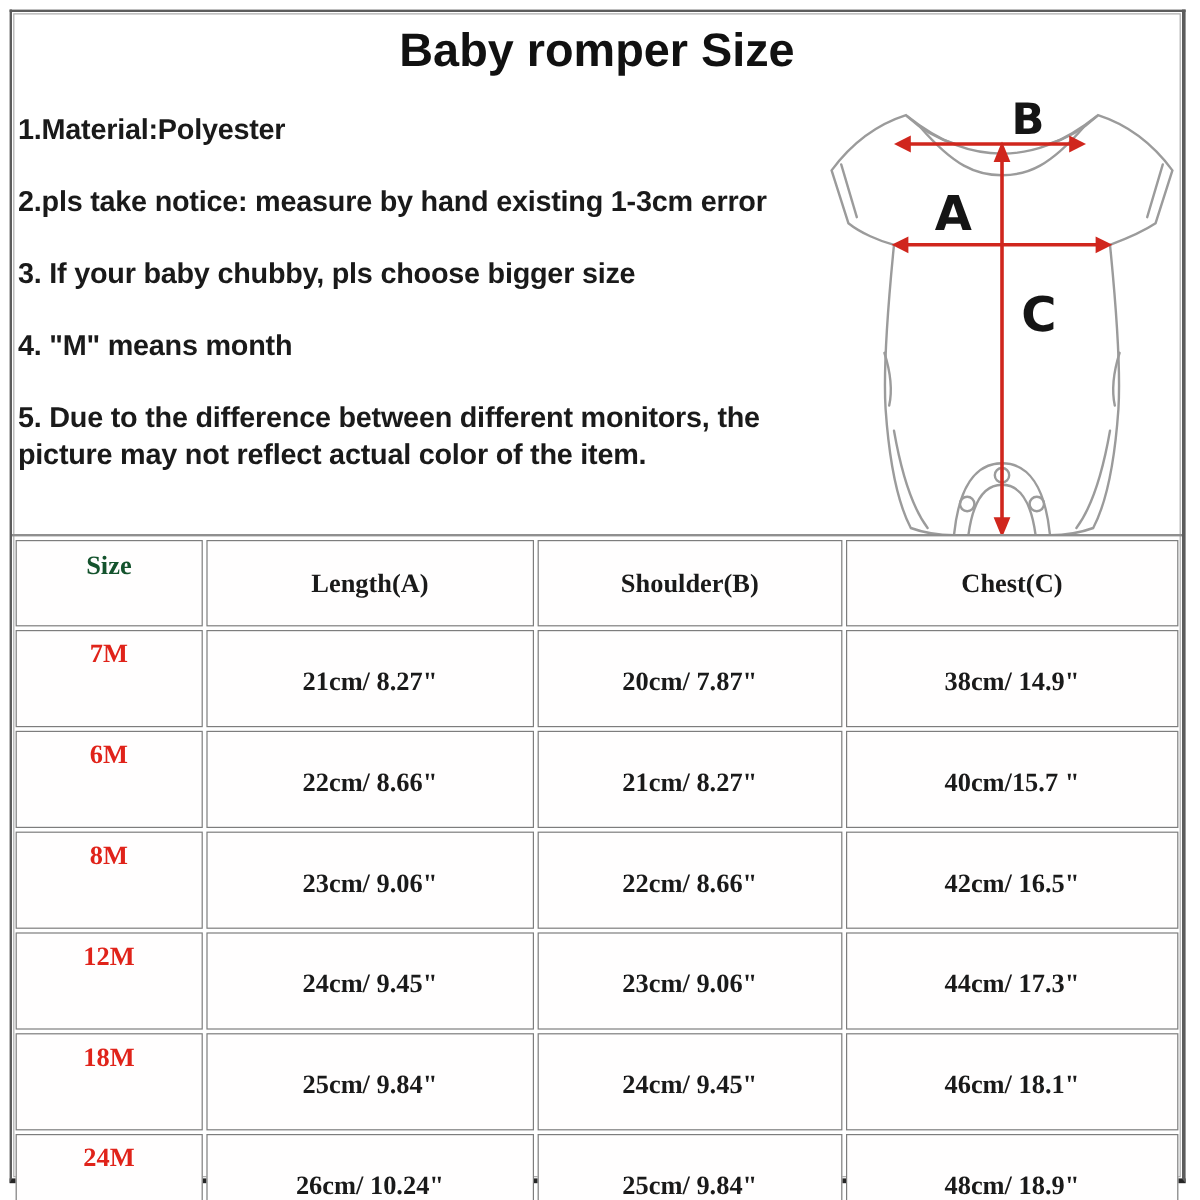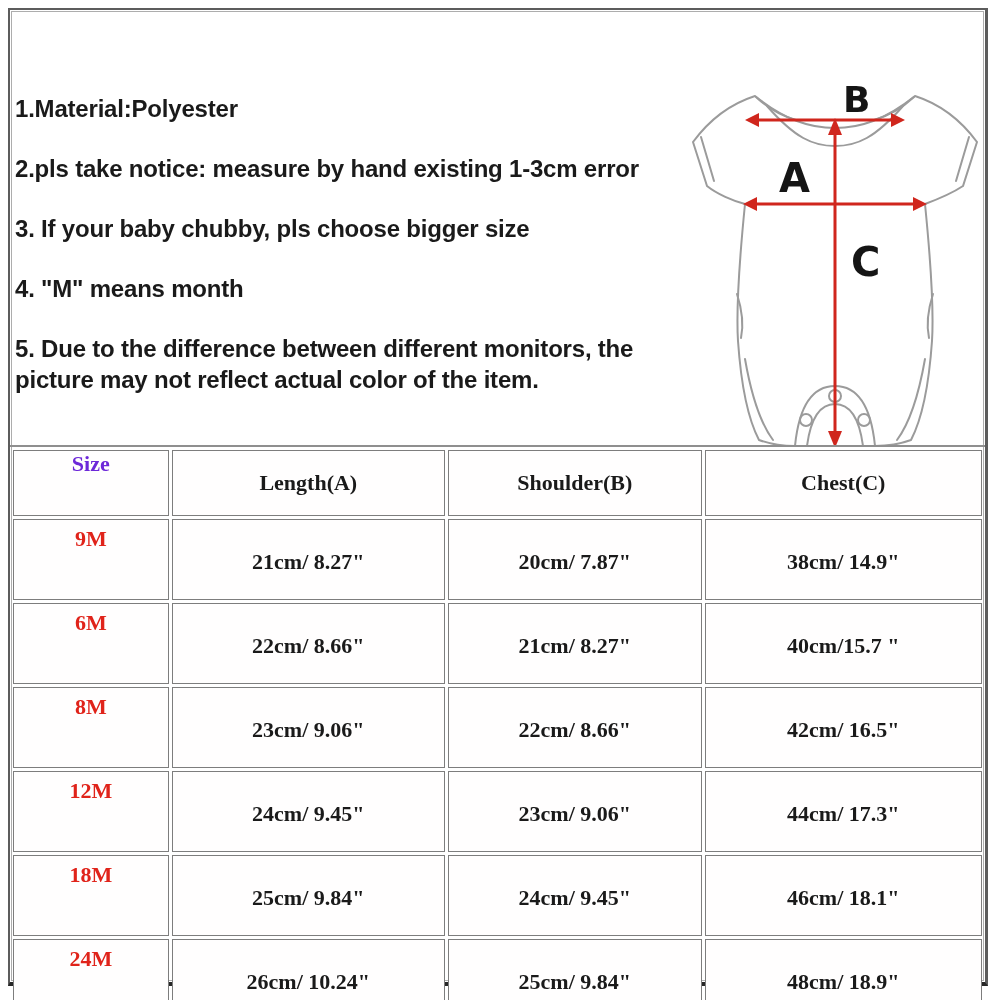--- a/index.html
+++ b/index.html
@@ -27,36 +27,37 @@
   table#size-table{width:100%;border-collapse:separate;border-spacing:3px;
         table-layout:fixed;font-family:"Liberation Serif","DejaVu Serif",serif;}
   #size-table th,#size-table td{border:1px solid #7d7d7d;background:#fffefe;
         text-align:center;font-weight:bold;font-size:22px;color:#1a1a1a;
         overflow:hidden;}
   #size-table col.c-size{width:16.2%;}
   #size-table col.c-chest{width:28.5%;}
   #size-table col.c-shoulder{width:26.4%;}
   #size-table col.c-length{width:28.9%;}
   #size-table thead th{height:62px;vertical-align:middle;}
-  #size-table thead th.size-head{vertical-align:top;padding-top:0;color:#6d28d9;}
+  #size-table thead th.size-head{vertical-align:top;padding-top:7px;color:#14532d;}
   #size-table tbody th{height:72px;vertical-align:top;padding-top:6px;color:#e0231a;}
   #size-table tbody td{height:72px;vertical-align:middle;padding-top:6px;}
 
   .romper-line{fill:none;stroke:#9b9b9b;stroke-width:2;stroke-linecap:round;}
   .arrow-line{stroke:#d0261d;stroke-width:3;}
   .arrow-head{fill:#d0261d;stroke:none;}
   .dim-label{font-family:"DejaVu Sans",sans-serif;font-weight:bold;fill:#151515;}
 </style>
 </head>
 <body>
 
 <div id="page">
   <div id="frame">
 
     <div id="top-section">
+      <h1 id="page-title">Baby romper Size</h1>
 
       <div id="notes">
         <p class="note">1.Material:Polyester</p>
         <p class="note">2.pls take notice: measure by hand existing 1-3cm error</p>
         <p class="note">3. If your baby chubby, pls choose bigger size</p>
         <p class="note">4. "M" means month</p>
         <p class="note">5. Due to the difference between different monitors, the
 picture may not reflect actual color of the item.</p>
       </div>
 
@@ -134,21 +135,21 @@
       <thead>
         <tr>
           <th class="size-head">Size</th>
           <th>Length(A)</th>
           <th>Shoulder(B)</th>
           <th>Chest(C)</th>
         </tr>
       </thead>
       <tbody>
         <tr>
-          <th>9M</th>
+          <th>7M</th>
           <td>21cm/ 8.27"</td>
           <td>20cm/ 7.87"</td>
           <td>38cm/ 14.9"</td>
         </tr>
         <tr>
           <th>6M</th>
           <td>22cm/ 8.66"</td>
           <td>21cm/ 8.27"</td>
           <td>40cm/15.7 "</td>
         </tr>

